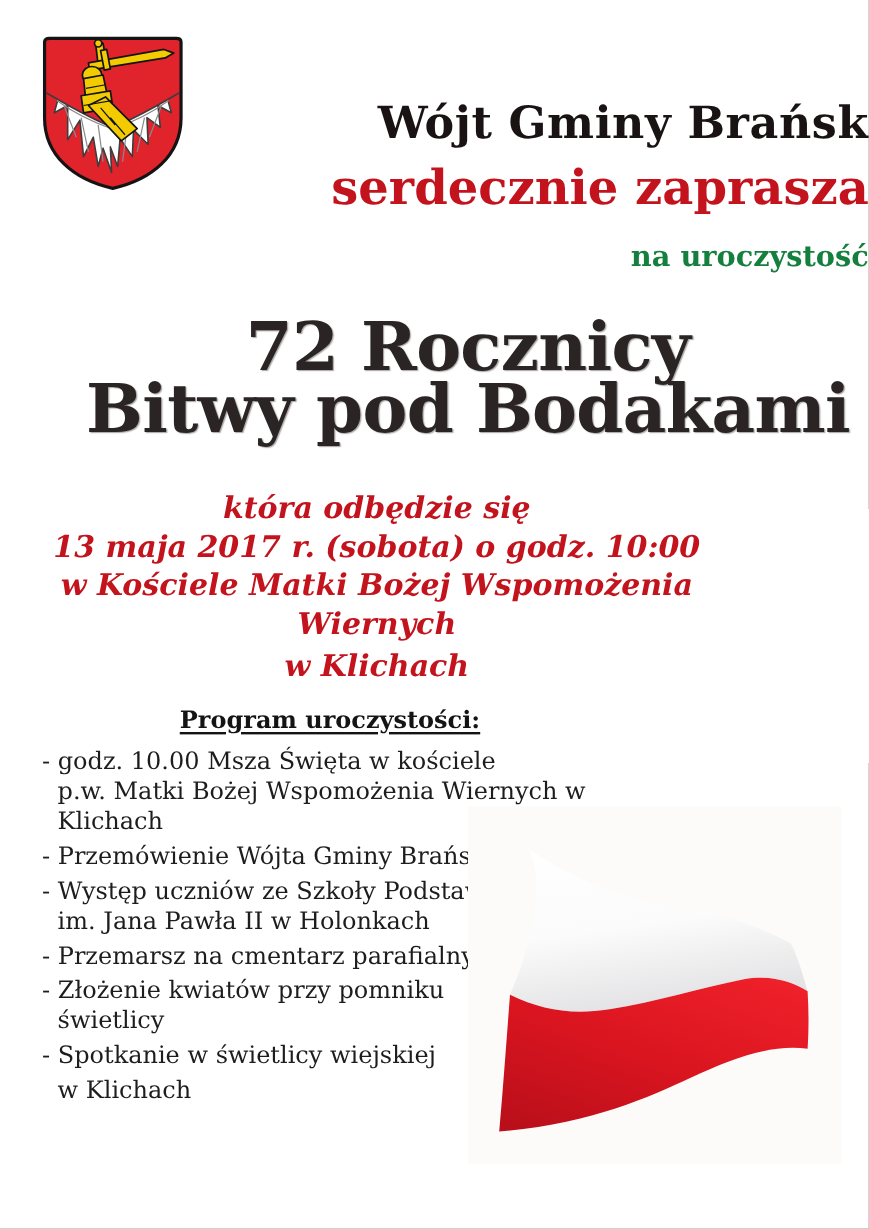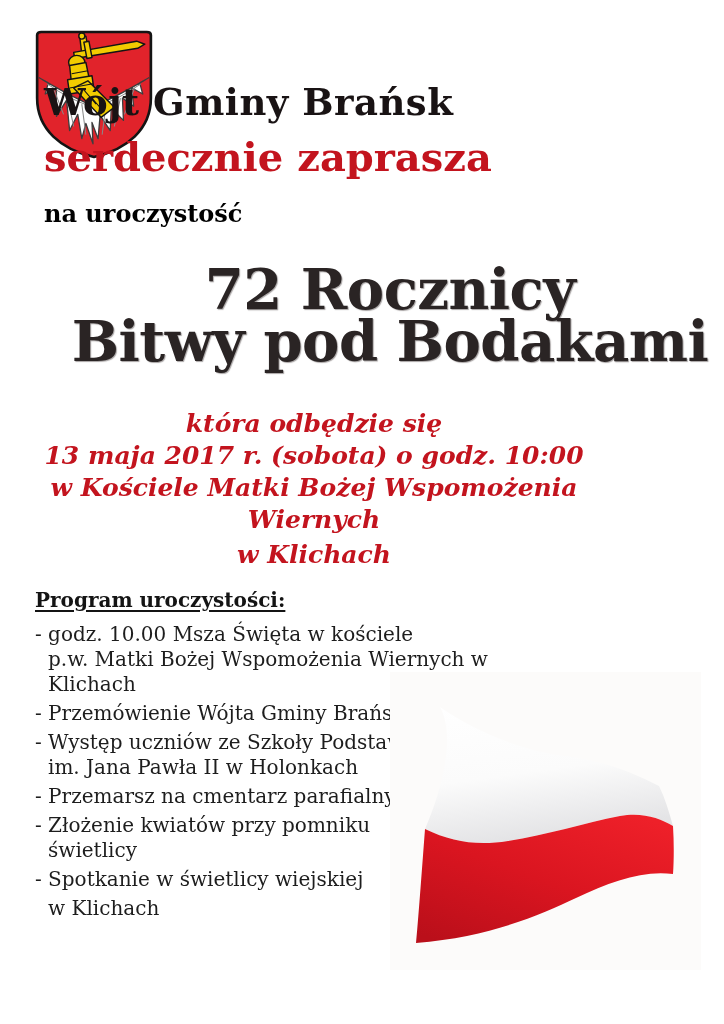--- a/index.html
+++ b/index.html
@@ -7,24 +7,24 @@
     position:relative;
     width:724px;height:1024px;
     margin:0 auto;
     background:#ffffff;
     overflow:hidden;
     font-family:"DejaVu Serif","Liberation Serif",serif;
   }
   
   #crest{position:absolute;left:33px;top:29px;width:122px;height:130px;}
   
-  .hdr{position:absolute;left:0;width:724px;text-align:left;padding-left:44px;box-sizing:border-box;}
+  .hdr{position:absolute;left:0;width:724px;text-align:right;padding-left:107px;box-sizing:border-box;}
   #org-line{top:80px;font-size:37px;font-weight:700;color:#191314;letter-spacing:0.5px;}
   #inv-line{top:133px;font-size:40px;font-weight:700;color:#c3141e;}
-  #occ-line{top:199px;font-size:24px;font-weight:700;color:#000000;}
+  #occ-line{top:199px;font-size:24px;font-weight:700;color:#15803d;}
   
   #event-title{
     position:absolute;left:0;top:263px;width:724px;
     text-align:center;padding-left:56px;box-sizing:border-box;
     font-size:56px;line-height:52px;font-weight:700;color:#2a2424;
     text-shadow:1px 1px 1px rgba(60,50,50,0.45);
     letter-spacing:-0.5px;
   }
   
   #when-where{
@@ -33,20 +33,21 @@
     font-size:25px;line-height:32px;
     font-weight:700;font-style:italic;color:#c3141e;
   }
   #when-where .last{margin-top:3px;}
   
   #program{position:absolute;left:35px;top:588px;width:480px;color:#1d1d1d;}
   #program-heading{
     font-size:20px;font-weight:700;color:#141414;
     text-decoration:underline;text-underline-offset:3px;text-decoration-thickness:2px;
     margin-bottom:10px;
+    text-align:center;
   }
   .p-item{font-size:20px;line-height:25px;margin-bottom:4px;}
   .p-line2{padding-left:13px;}
   .extra-gap{margin-top:4px;}
   
   #flag-box{position:absolute;left:390px;top:672px;width:311px;height:298px;background:#fcfbfa;}
   #flag-box svg{position:absolute;left:12px;top:30px;}
 </style>
 </head>
 <body>

